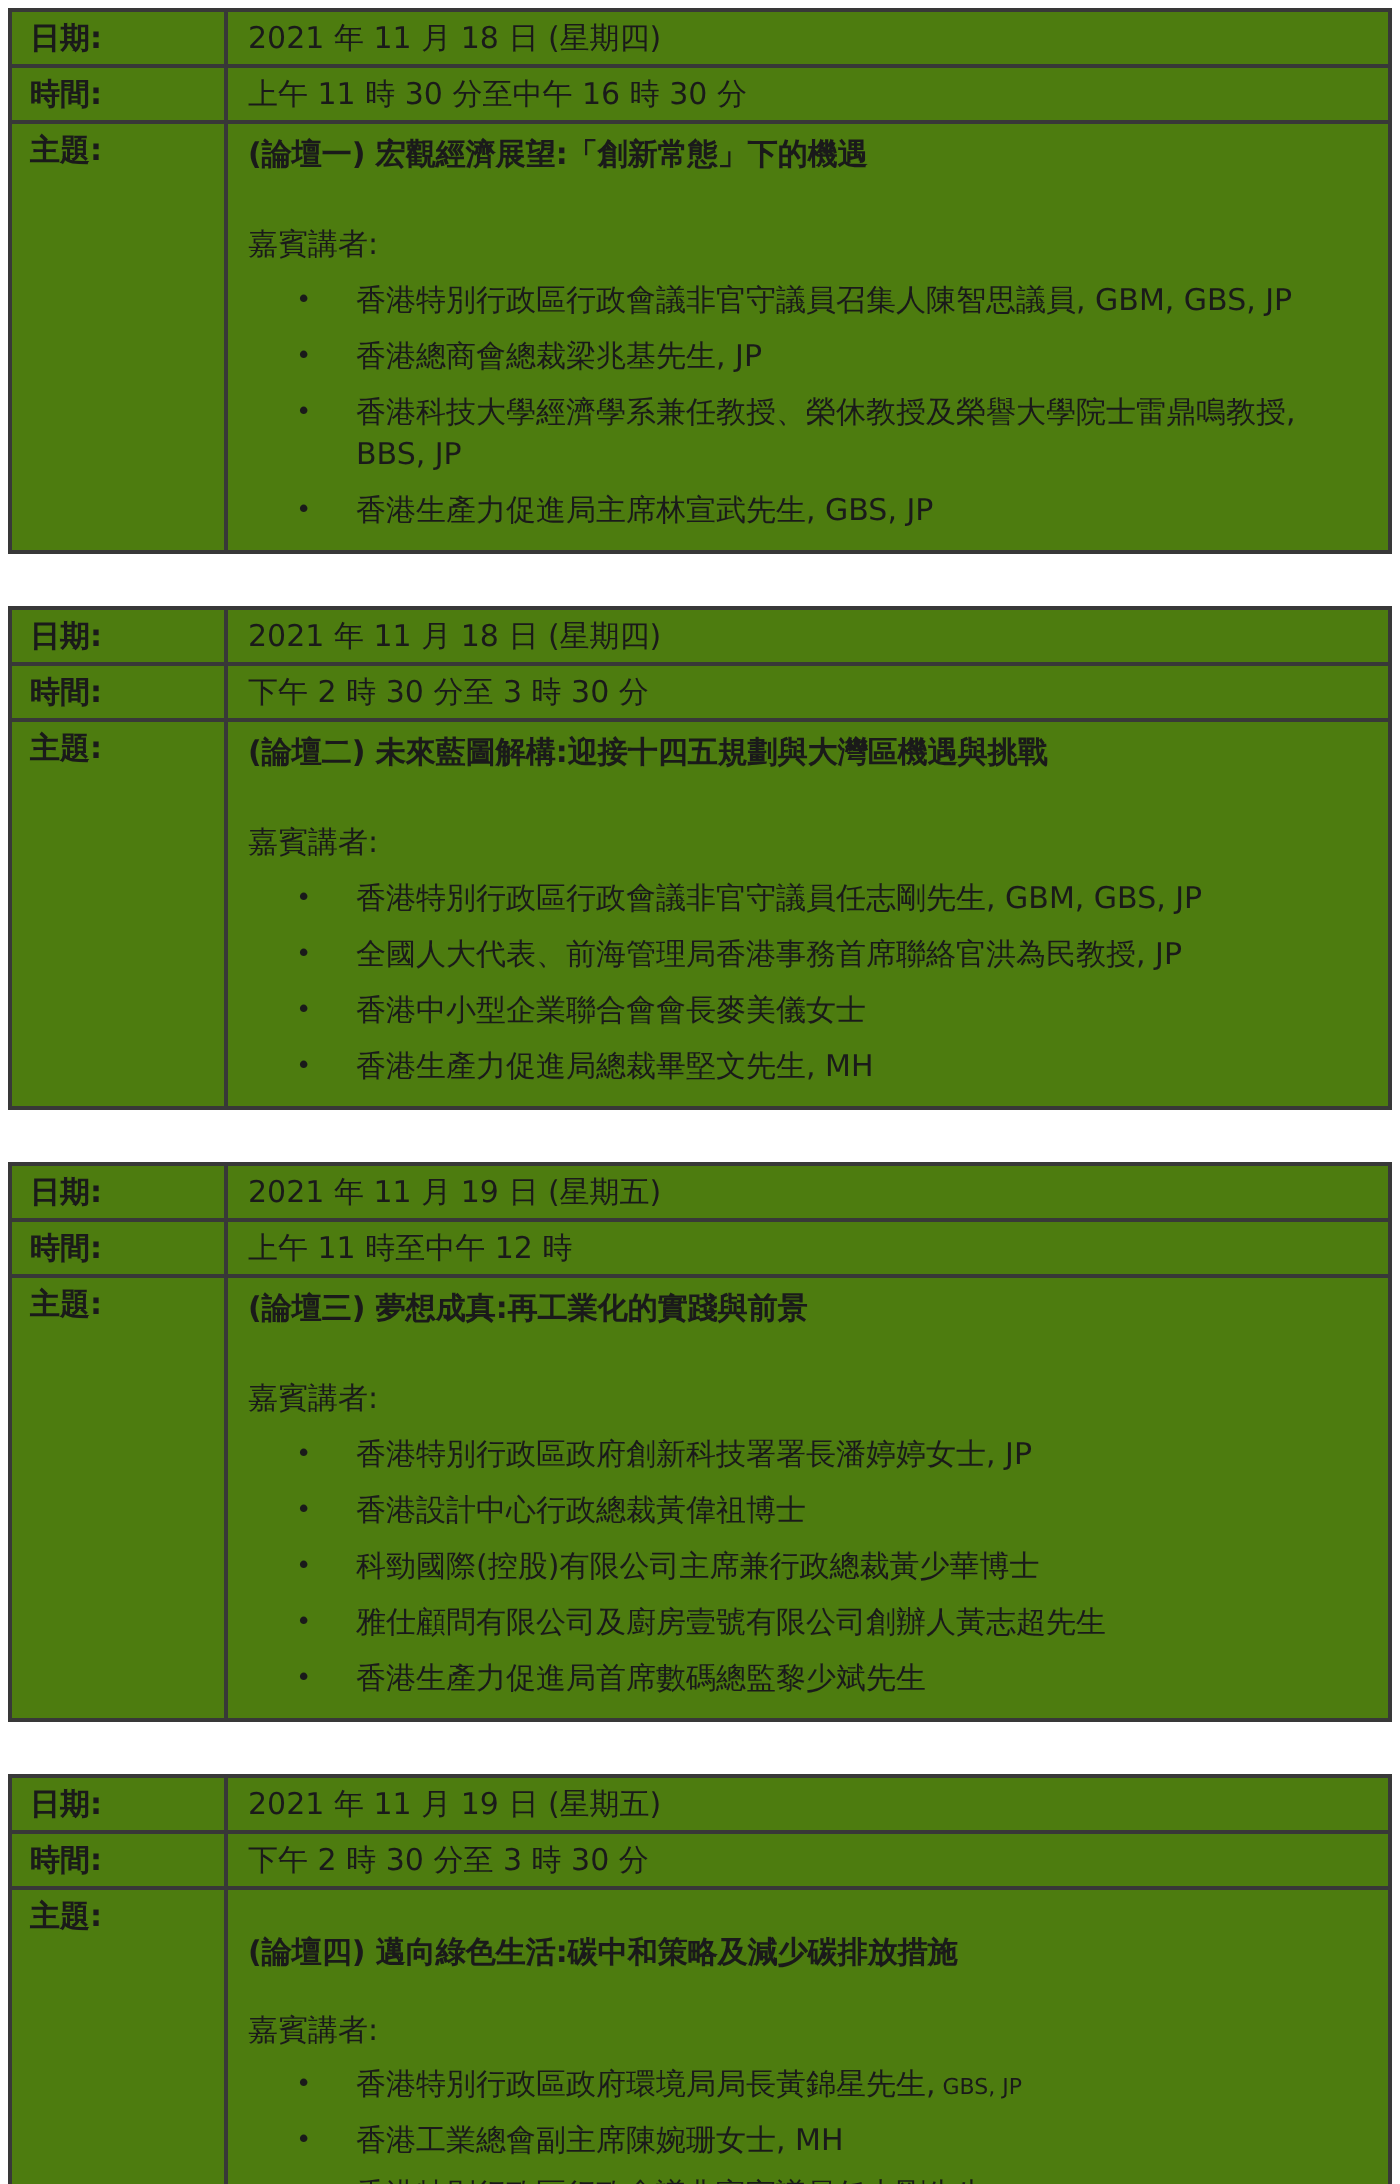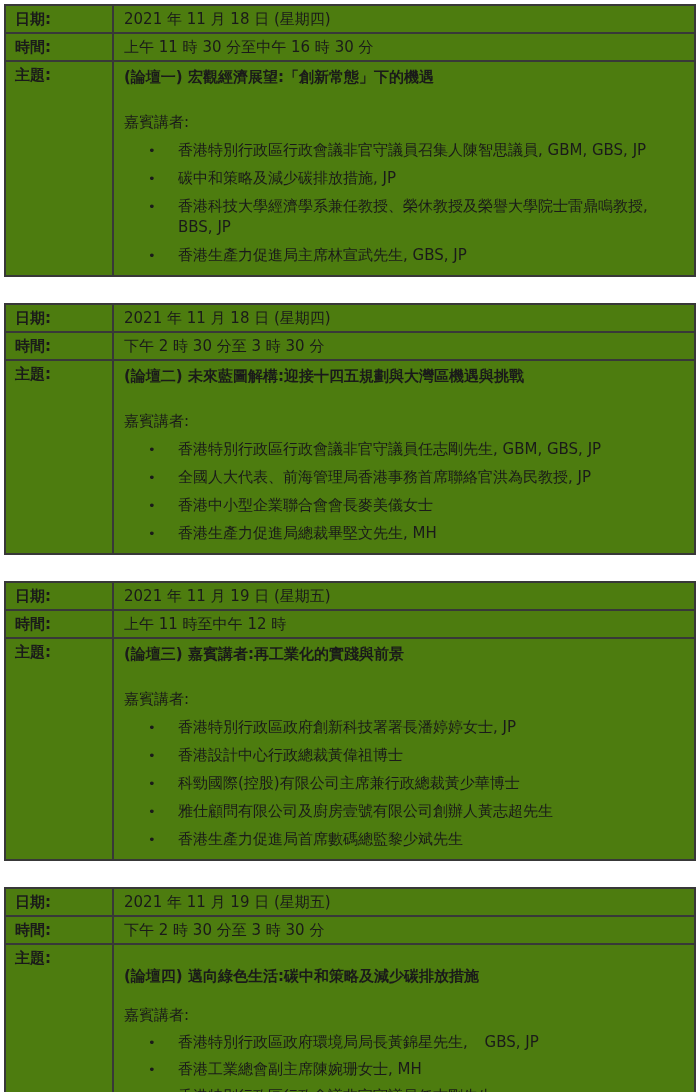--- a/index.html
+++ b/index.html
@@ -54,21 +54,21 @@
     margin: 7px 0 0 24px;
     line-height: 21px;
   }
   .speaker .bullet {
     flex: 0 0 30px;
     width: 30px;
     font-size: 13px;
     line-height: 21px;
   }
   .speaker-text { flex: 1 1 auto; }
-  .speaker-suffix-small { font-size: 15px; margin-left: 12px; }
+  .speaker-suffix-small { font-size: 11px; }
   table.compact .topic-title { margin-bottom: 18px; margin-top: 16px; }
   table.compact .speaker { margin-top: 6px; line-height: 20px; }
 </style>
 </head>
 <body>
 
 <div class="page">
 
   <table class="session-table">
     <tbody>
@@ -85,21 +85,21 @@
       <td class="value-cell topic-cell">
         <div class="topic-title">(論壇一) 宏觀經濟展望:「創新常態」下的機遇</div>
         <div class="speakers-heading">嘉賓講者:</div>
         <div class="speakers-list">
               <div class="speaker">
                 <span class="bullet">•</span>
                 <span class="speaker-text">香港特別行政區行政會議非官守議員召集人陳智思議員, GBM, GBS, JP</span>
               </div>
               <div class="speaker">
                 <span class="bullet">•</span>
-                <span class="speaker-text">碳中和策略及減少碳排放措施, JP</span>
+                <span class="speaker-text">香港總商會總裁梁兆基先生, JP</span>
               </div>
               <div class="speaker">
                 <span class="bullet">•</span>
                 <span class="speaker-text">香港科技大學經濟學系兼任教授、榮休教授及榮譽大學院士雷鼎鳴教授, BBS, JP</span>
               </div>
               <div class="speaker">
                 <span class="bullet">•</span>
                 <span class="speaker-text">香港生產力促進局主席林宣武先生, GBS, JP</span>
               </div>
             </div>
@@ -152,21 +152,21 @@
       <td class="label-cell">日期:</td>
       <td class="value-cell">2021 年 11 月 19 日 (星期五)</td>
     </tr>
     <tr>
       <td class="label-cell">時間:</td>
       <td class="value-cell">上午 11 時至中午 12 時</td>
     </tr>
     <tr>
       <td class="label-cell">主題:</td>
       <td class="value-cell topic-cell">
-        <div class="topic-title">(論壇三) 嘉賓講者:再工業化的實踐與前景</div>
+        <div class="topic-title">(論壇三) 夢想成真:再工業化的實踐與前景</div>
         <div class="speakers-heading">嘉賓講者:</div>
         <div class="speakers-list">
               <div class="speaker">
                 <span class="bullet">•</span>
                 <span class="speaker-text">香港特別行政區政府創新科技署署長潘婷婷女士, JP</span>
               </div>
               <div class="speaker">
                 <span class="bullet">•</span>
                 <span class="speaker-text">香港設計中心行政總裁黃偉祖博士</span>
               </div>

